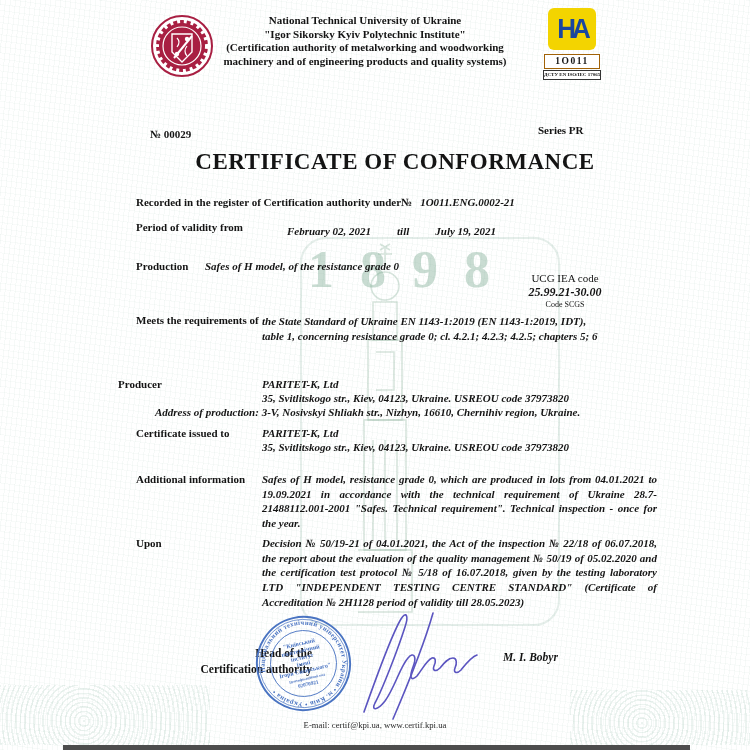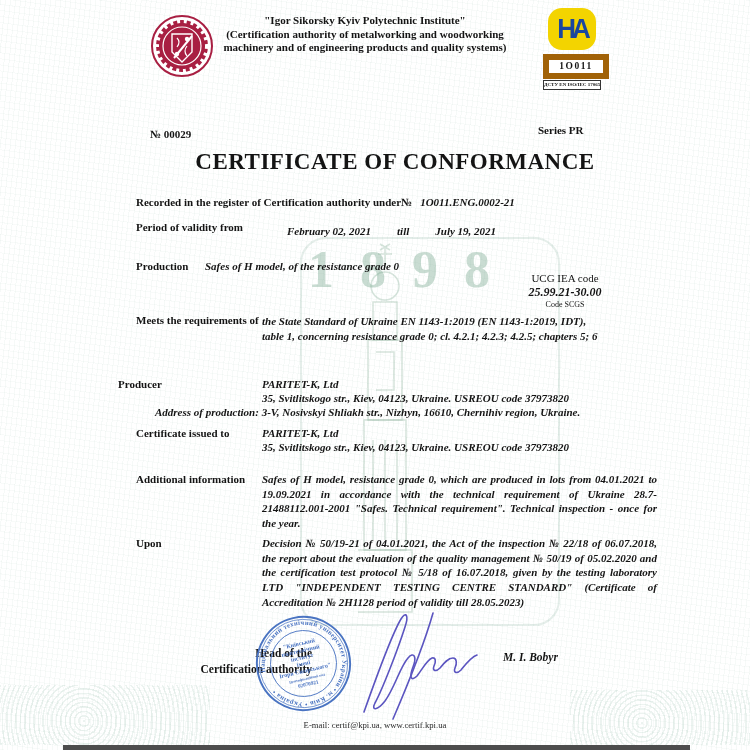--- a/index.html
+++ b/index.html
@@ -29,21 +29,21 @@
   .footer-line{font-size:8.7px;line-height:12.5px;text-align:center;color:#2a2a2a;}
   .nowrap{white-space:nowrap;}
   .wm-year{
     font-size:52px;letter-spacing:26px;color:rgba(120,168,142,0.40);
     font-weight:bold;pointer-events:none;
   }
   .wm-frame{
     border:2px solid rgba(125,172,148,0.20);border-radius:26px;pointer-events:none;
   }
   .acc-codebox{
-    border:6px solid #a16207;background:#fff;text-align:center;
+    border:1px solid #a16207;background:#fff;text-align:center;
     font-weight:bold;font-size:9.5px;letter-spacing:1.5px;line-height:13px;
   }
   .acc-stdbox{
     border:1px solid #333;background:#fff;text-align:center;
     font-weight:bold;font-size:5px;line-height:8px;white-space:nowrap;overflow:hidden;
   }
   .bottom-edge{position:absolute;left:63px;width:627px;bottom:0;height:5px;background:#4d4d4d;}
 </style>
 </head>
 <body>
@@ -73,27 +73,28 @@
   <circle cx="32" cy="32" r="25" fill="none" stroke="#ffffff" stroke-width="4" stroke-dasharray="3 4"></circle>
   <circle cx="32" cy="32" r="19" fill="none" stroke="#ffffff" stroke-width="1.2"></circle>
   <path d="M22,20 L42,20 L42,38 L32,48 L22,38 Z" fill="none" stroke="#ffffff" stroke-width="1.4"></path>
   <path d="M24,44 L42,22" stroke="#ffffff" stroke-width="2"></path>
   <path d="M27,24 q4,4 0,9 M37,32 q-4,5 0,10" stroke="#ffffff" stroke-width="1.2" fill="none"></path>
   <circle cx="37" cy="25" r="2.2" fill="#ffffff"></circle>
   <circle cx="27" cy="40" r="2.2" fill="#ffffff"></circle>
 </svg>
 
 <div class="abs hdr" style="left:215px;top:14px;width:300px;">
+  <div>National Technical University of Ukraine</div>
   <div>"Igor Sikorsky Kyiv Polytechnic Institute"</div>
   <div>(Certification authority of metalworking and woodworking</div>
   <div>machinery and of engineering products and quality systems)</div>
 </div>
 
 <div class="abs" style="left:543px;top:8px;width:58px;">
-  <div style="width:48px;height:42px;margin:0 auto;background:#f3d400;border-radius:14px;display:flex;align-items:center;justify-content:center;">
+  <div style="width:48px;height:42px;margin:0 auto;background:#f3d400;border-radius:6px;display:flex;align-items:center;justify-content:center;">
     <span style="font-family:'Liberation Sans',sans-serif;font-weight:bold;font-size:26px;color:#1a479e;letter-spacing:-4px;transform:scaleY(1.05);">НА</span>
   </div>
   <div class="acc-codebox" style="width:54px;margin:4px auto 0;">1О011</div>
   <div class="acc-stdbox" style="width:56px;margin:1px auto 0;">ДСТУ EN ISO/IEC 17065</div>
 </div>
 
 <div class="abs lbl" style="left:150px;top:128px;">№ 00029</div>
 <div class="abs lbl" style="left:538px;top:124px;">Series PR</div>
 
 <div class="abs title" style="left:130px;top:149px;width:530px;">CERTIFICATE OF CONFORMANCE</div>

